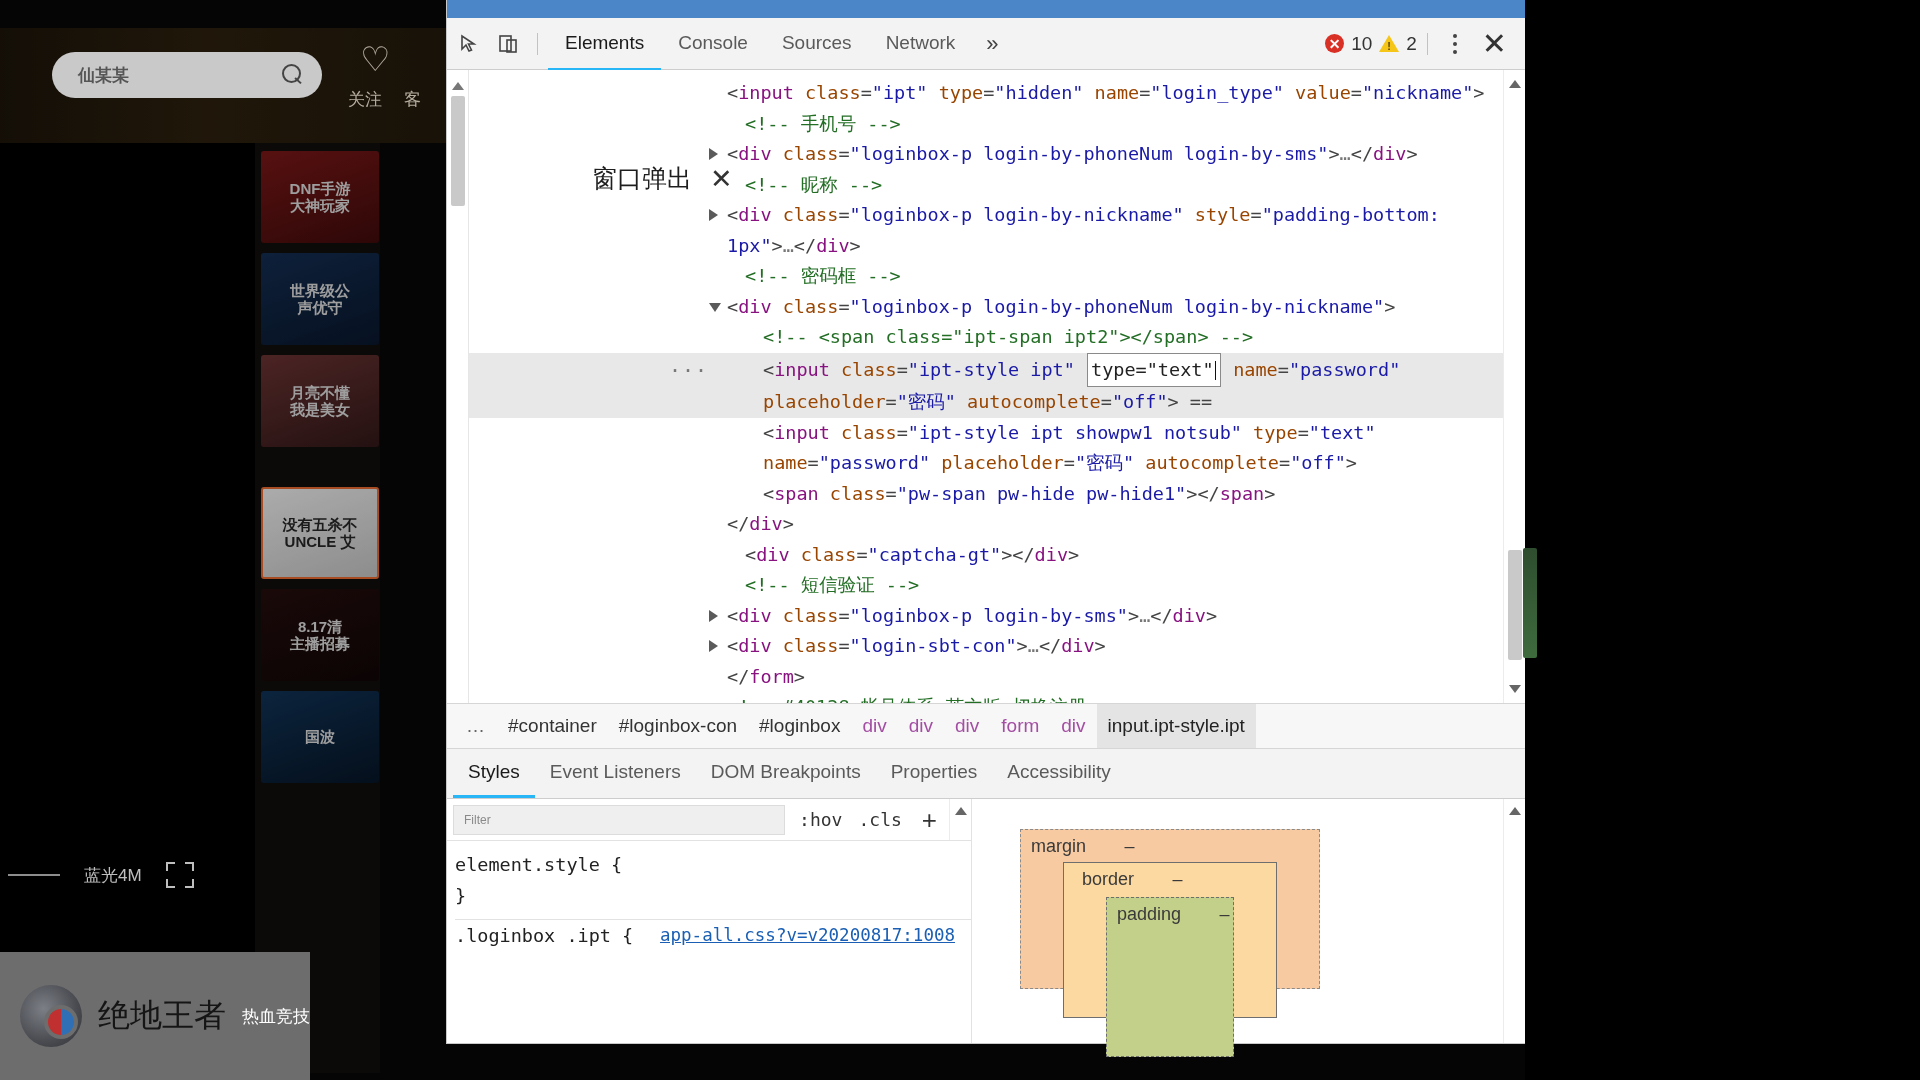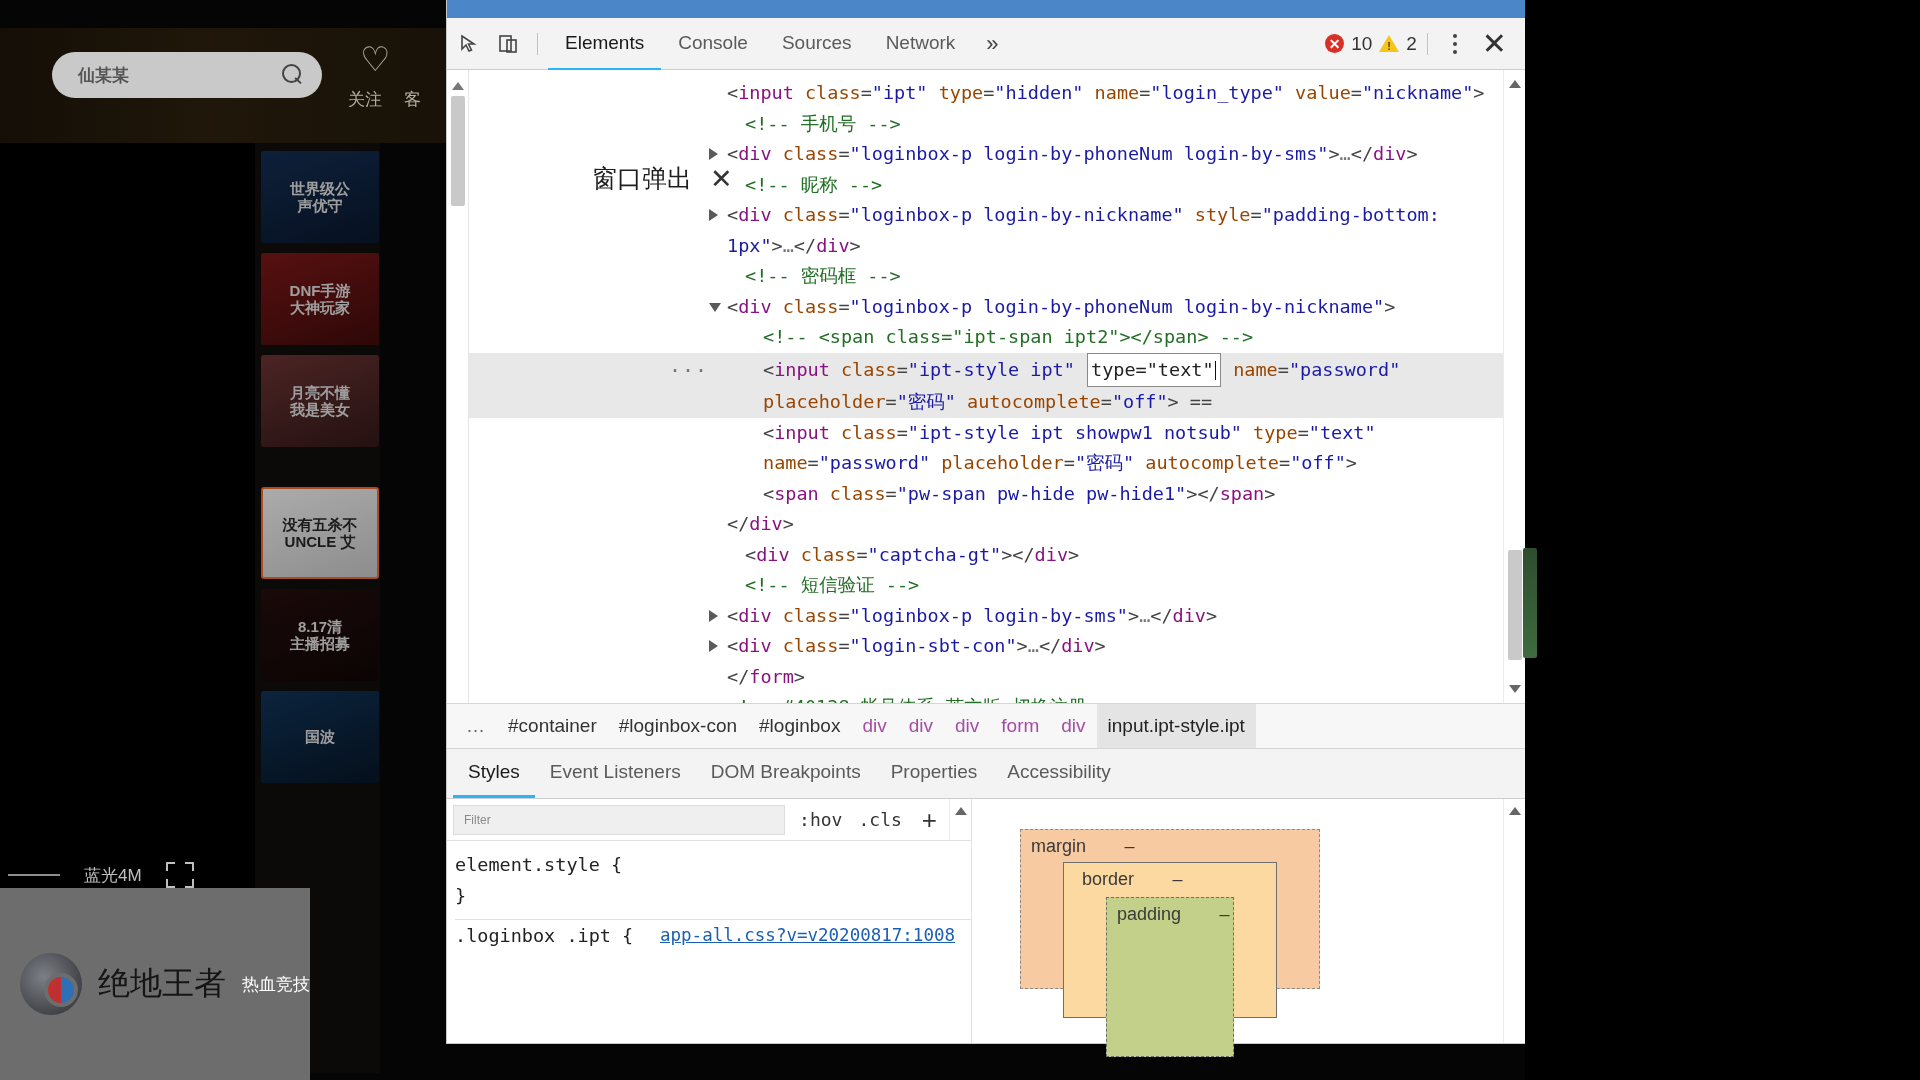--- a/index.html
+++ b/index.html
@@ -61,21 +61,21 @@
   .wp-prog { width: 52px; height: 2px; background: #8d8d8d; }
   .wp-qual { font-size: 17px; color: #e8e8e8; opacity: .82; }
   .wp-fs { width: 28px; height: 26px; position: relative; opacity: .82; }
   .wp-fs span { position: absolute; width: 9px; height: 9px; border: 2px solid #e8e8e8; }
   .wp-fs span:nth-child(1){ left:0; top:0; border-right:0; border-bottom:0;}
   .wp-fs span:nth-child(2){ right:0; top:0; border-left:0; border-bottom:0;}
   .wp-fs span:nth-child(3){ left:0; bottom:0; border-right:0; border-top:0;}
   .wp-fs span:nth-child(4){ right:0; bottom:0; border-left:0; border-top:0;}
 
   .wp-footer {
-    position: absolute; left: 0; bottom: 0; width: 310px; height: 192px;
+    position: absolute; left: 0; bottom: 0; width: 310px; height: 128px;
     background: #6d6d6d;
     display: flex; align-items: center; padding-left: 20px; gap: 16px;
   }
   .wp-avatar {
     width: 62px; height: 62px; border-radius: 50%;
     background: radial-gradient(circle at 38% 38%, #7d7f86 0%, #4a4c52 60%, #2e3035 100%);
     position: relative; flex: none;
   }
   .wp-avatar::after {
     content: ""; position: absolute; right: 4px; bottom: 8px;
@@ -351,27 +351,27 @@
       <span class="wp-qual">蓝光4M</span>
       <span class="wp-fs">
         <span></span>
           <span></span>
           <span></span>
           <span></span>
       </span>
     </div>
 
     <div class="wp-side" id="thumbs">
+        <div class="wp-thumb" style="background: linear-gradient(160deg, rgb(141, 26, 26), rgb(74, 12, 12));">
+          <span style="white-space: pre-line;">DNF手游
+大神玩家</span>
+        </div>
         <div class="wp-thumb" style="background: linear-gradient(160deg, rgb(22, 52, 94), rgb(10, 26, 51));">
           <span style="white-space: pre-line;">世界级公
 声优守</span>
-        </div>
-        <div class="wp-thumb" style="background: linear-gradient(160deg, rgb(141, 26, 26), rgb(74, 12, 12));">
-          <span style="white-space: pre-line;">DNF手游
-大神玩家</span>
         </div>
         <div class="wp-thumb" style="background: linear-gradient(160deg, rgb(122, 58, 58), rgb(58, 27, 27));">
           <span style="white-space: pre-line;">月亮不懂
 我是美女</span>
         </div>
         <div class="wp-thumb sel" style="background: linear-gradient(160deg, rgb(214, 214, 214), rgb(176, 176, 176));">
           <span style="white-space: pre-line; color: rgb(34, 34, 34);">没有五杀不
 UNCLE 艾</span>
         </div>
         <div class="wp-thumb" style="background: linear-gradient(160deg, rgb(42, 15, 15), rgb(18, 6, 6));">

